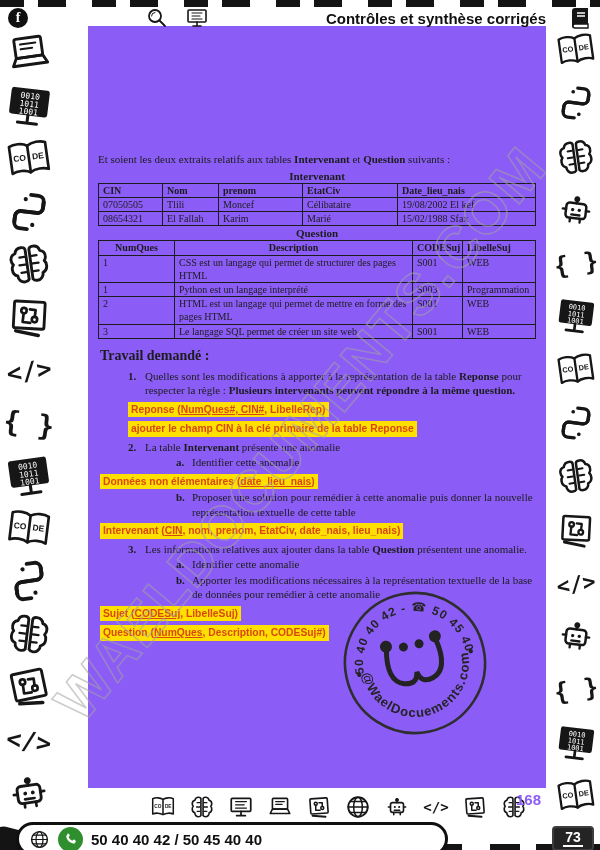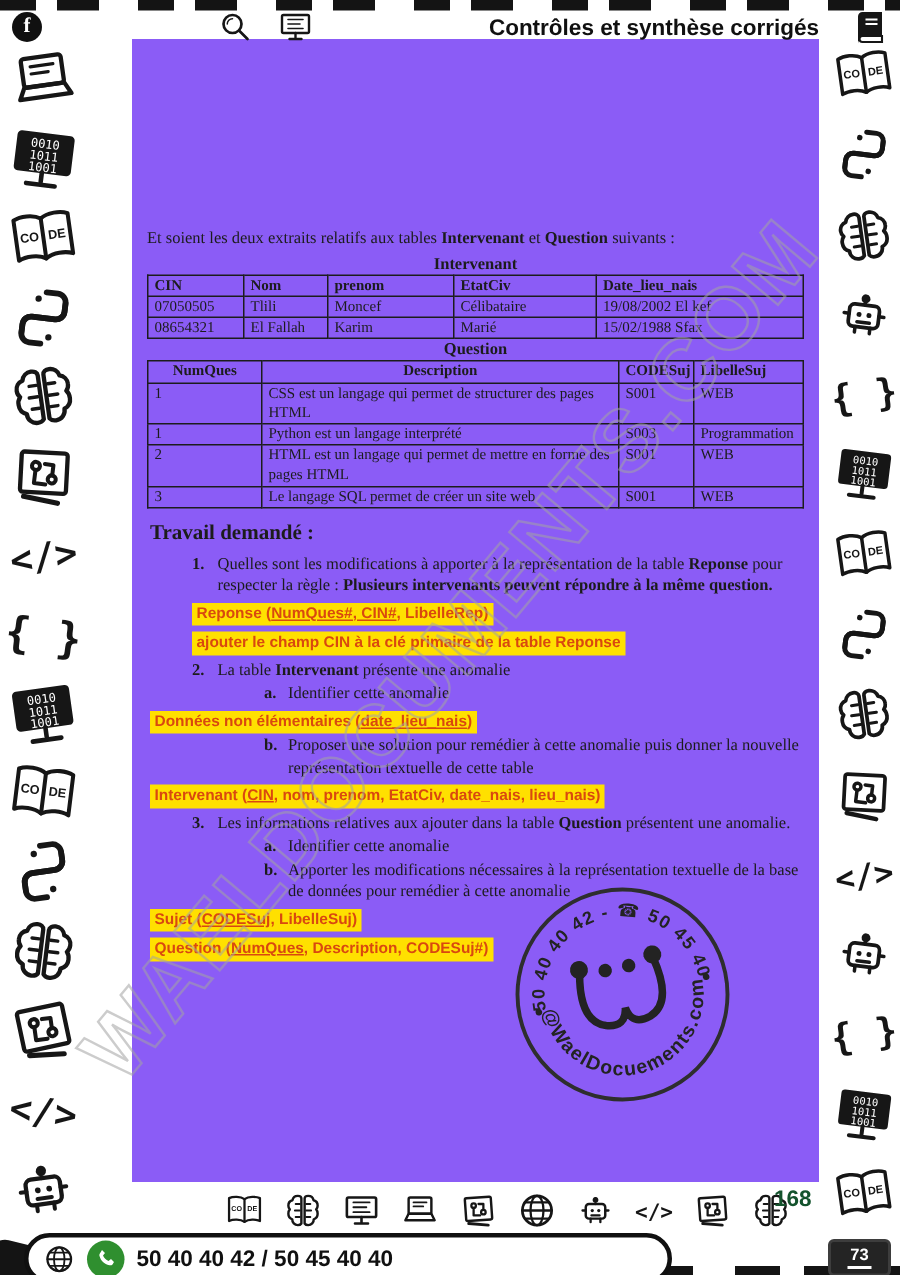--- a/index.html
+++ b/index.html
@@ -54,24 +54,24 @@
     font-weight:bold;font-size:10.3px;line-height:1.5;padding:0 3px;}
   
   .watermark{position:absolute;left:-75px;top:400px;width:750px;text-align:center;z-index:5;
     transform:rotate(-50deg);font-family:"Liberation Sans",sans-serif;font-weight:bold;
     font-size:58px;letter-spacing:2px;color:rgba(255,255,255,0);
     -webkit-text-stroke:1.6px #a3a3a3;opacity:.55;pointer-events:none;white-space:nowrap;}
   
   .stamp{position:absolute;left:340px;top:588px;z-index:4;transform:rotate(-12deg);}
   
   .page-num{position:absolute;left:516px;top:791px;font-family:"Liberation Sans",sans-serif;
-    font-weight:bold;font-size:15px;color:#14532d;z-index:6;}
+    font-weight:bold;font-size:15px;color:#8b5cf6;z-index:6;}
   .corner-badge{position:absolute;left:552px;top:826px;width:38px;height:21px;background:#242424;
     border:2px solid #3d3d3d;border-radius:4px;color:#fff;font-family:"Liberation Sans",sans-serif;
-    font-weight:bold;font-size:11px;display:flex;align-items:center;justify-content:center;z-index:7;}
+    font-weight:bold;font-size:14px;display:flex;align-items:center;justify-content:center;z-index:7;}
   .corner-badge span{border-bottom:2px solid #fff;line-height:1.1;padding:0 2px;}
   
   .footer-doodles{position:absolute;left:150px;top:794px;display:flex;gap:13px;z-index:4;}
   .footer-doodles .doodle{width:26px;height:26px;}
   .pill{position:absolute;left:16px;top:822px;height:34px;width:432px;background:#fff;
     border:3px solid #101010;border-radius:22px;display:flex;align-items:center;gap:8px;
     padding:0 10px;font-family:"Liberation Sans",sans-serif;font-weight:bold;font-size:15px;
     color:#101010;z-index:7;box-sizing:border-box;}
   .pill .doodle{width:21px;height:21px;flex:0 0 auto;}
   .phone-circle{width:25px;height:25px;border-radius:50%;background:#2f8f2f;display:flex;

